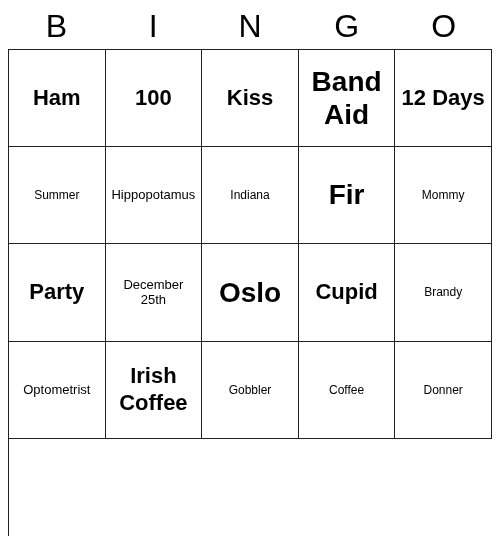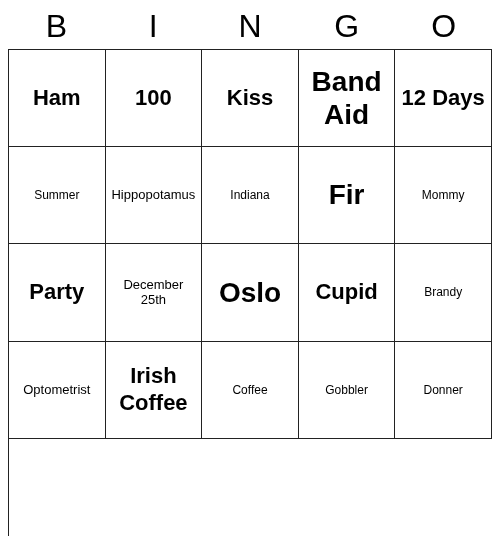--- a/index.html
+++ b/index.html
@@ -119,21 +119,21 @@
     <div class="bingo-cell">
       <span class="cell-text size-normal">Brandy</span>
     </div>
     <div class="bingo-cell">
       <span class="cell-text size-small">Optometrist</span>
     </div>
     <div class="bingo-cell">
       <span class="cell-text size-medium">Irish Coffee</span>
     </div>
     <div class="bingo-cell">
-      <span class="cell-text size-normal">Coffee</span>
+      <span class="cell-text size-normal">Gobbler</span>
     </div>
     <div class="bingo-cell">
-      <span class="cell-text size-normal">Gobbler</span>
+      <span class="cell-text size-normal">Coffee</span>
     </div>
     <div class="bingo-cell">
       <span class="cell-text size-normal">Donner</span>
     </div>
   </div>
 
 </body></html>

